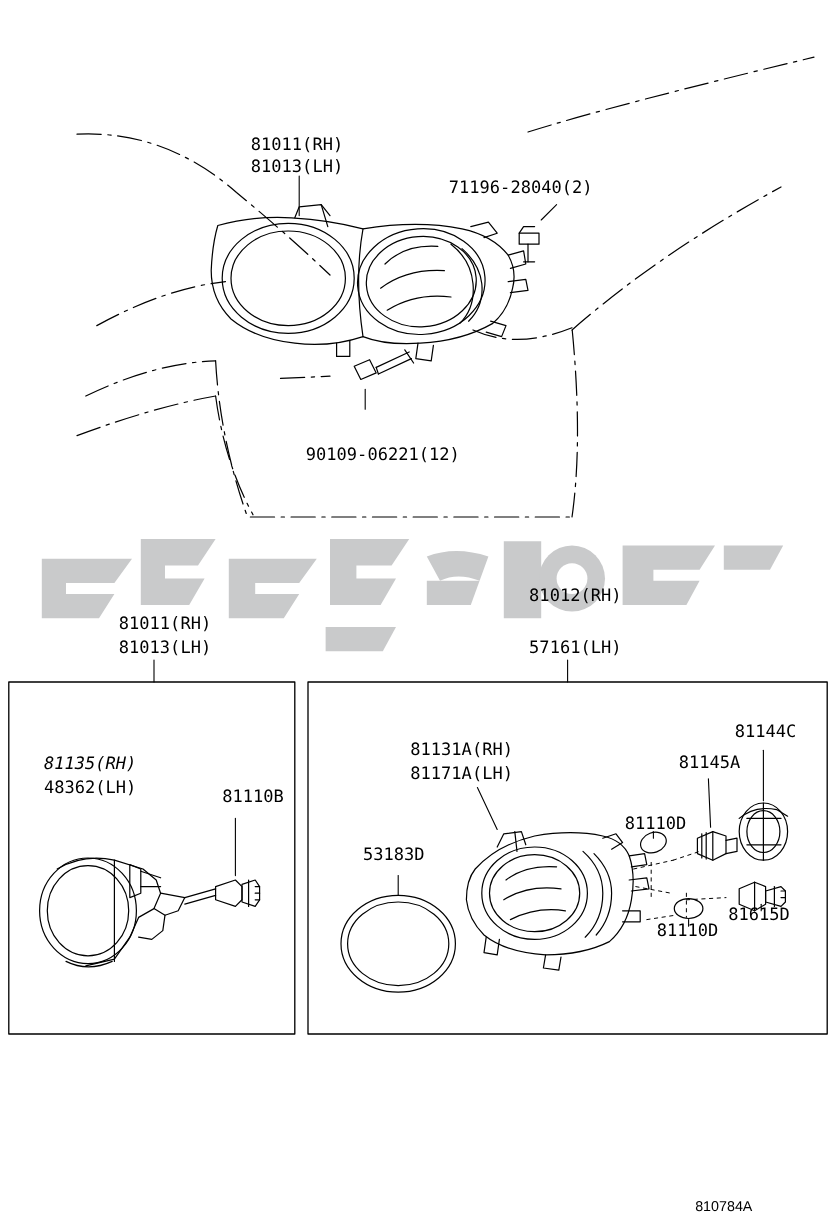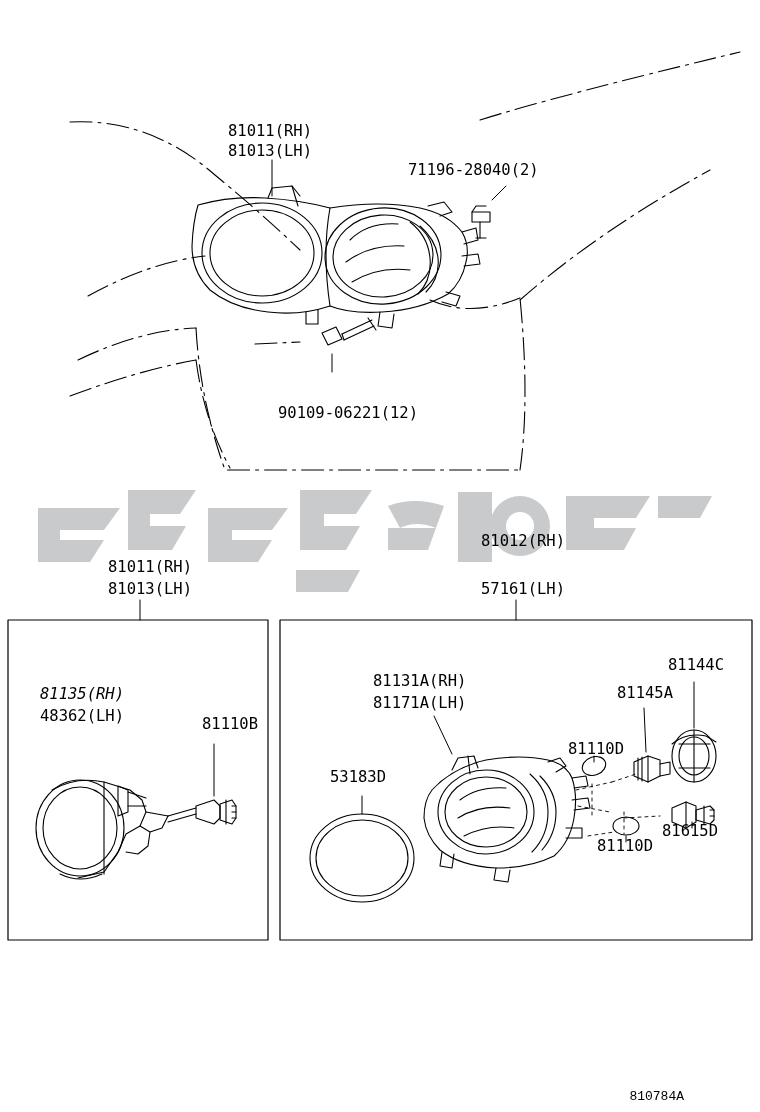--- a/index.html
+++ b/index.html
@@ -35,21 +35,21 @@
     letter-spacing: 0px;
     white-space: pre;
     line-height: 19px;
     color: #000;
   }
   .code-tag {
     position: absolute;
     right: 12px;
     bottom: 8px;
     font-size: 13px;
-    font-family: Liberation Mono, monospace;
+    font-family: Liberation Sans, sans-serif;
     color: #000;
   }
   .watermark {
     position: absolute;
     left: 0;
     top: 470px;
     width: 760px;
     height: 160px;
     pointer-events: none;
   }

